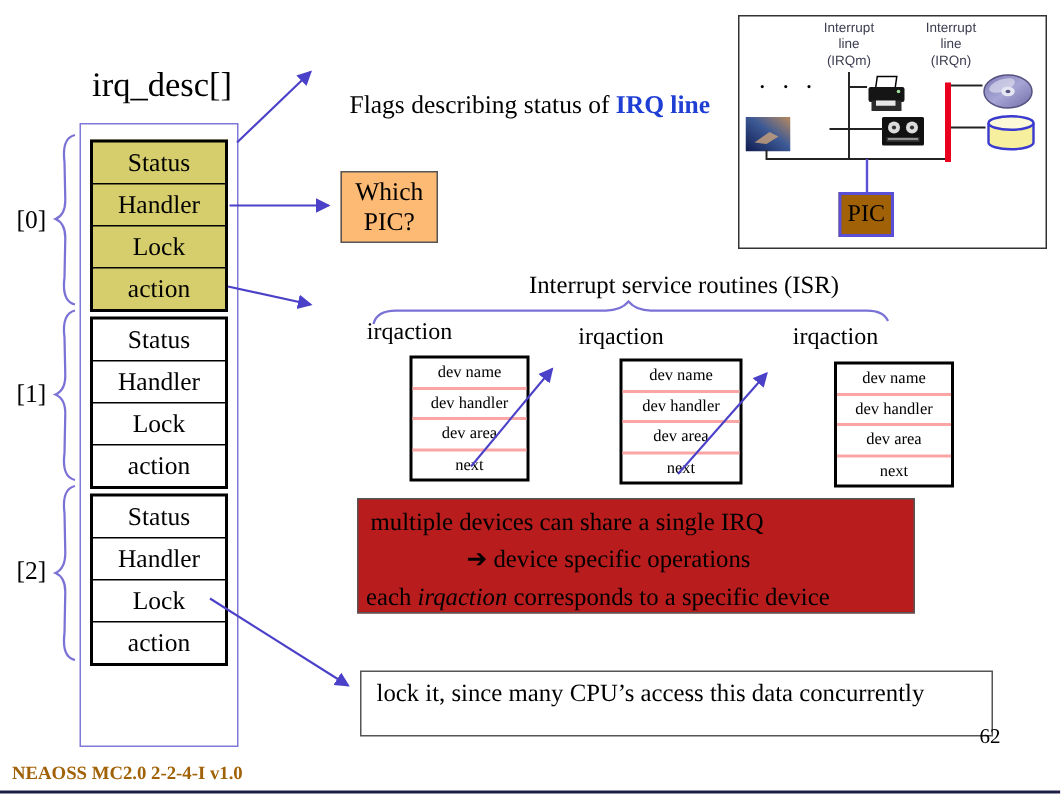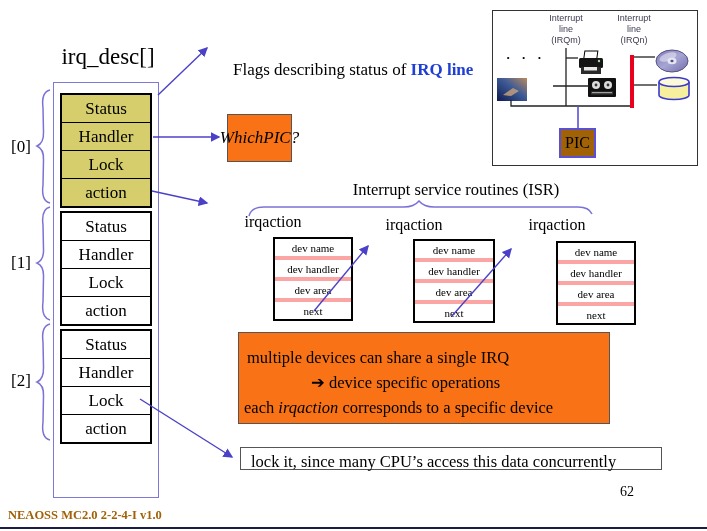--- a/index.html
+++ b/index.html
@@ -25,52 +25,52 @@
     font-size:17px; border-top:1px solid #000;
   }
   .array-cell:first-child { border-top:none; }
   .idx-label { width:30px; text-align:center; font-size:17px; }
 
   
   .flags-text { left:233px; top:32px; font-size:17px; white-space:nowrap;margin-top:28px; }
   .flags-text b { color:#1f3fd4; }
   .which-pic {
     left:227px; top:114px; width:63px; height:46px; border:1px solid #555;
-    display:flex; flex-direction:row; align-items:center; justify-content:center;
-    font-size:17px; line-height:1.2; text-align:center; background:#f97316;font-style:italic;
+    display:flex; flex-direction:column; align-items:center; justify-content:center;
+    font-size:17px; line-height:1.2; text-align:center; background:#fdba74;
   }
   .isr-heading { left:310px; top:180px; width:292px; text-align:center; font-size:16.5px; }
 
   
   .ia-title { font-size:16px; text-align:center; }
   .ia-box {
     width:80px; height:84px; border:2px solid #000; background:#fff;
     display:flex; flex-direction:column; box-sizing:border-box;margin-left:40px;
   }
   .ia-cell {
     flex:1; display:flex; align-items:center; justify-content:center;
-    font-size:11px; border-top:4px solid #fca5a5;
+    font-size:11px; border-top:2px solid #fca5a5;
   }
   .ia-cell:first-child { border-top:none; }
 
   
   .info-box {
-    left:238px; top:332px; width:372px; height:92px; border:1px solid #555;
-    font-size:16.5px; line-height:25px; background:#f97316; box-sizing:border-box; padding-top:12px;
+    left:238px; top:332px; width:372px; height:77px; border:1px solid #555;
+    font-size:16.5px; line-height:25px; background:#b91c1c; box-sizing:border-box; padding-top:2px;
   }
   .info-line1 { padding-left:8px; }
   .info-line2 { padding-left:72px; }
   .info-line3 { padding-left:5px; }
   .lock-box {
-    left:240px; top:447px; width:422px; height:23px; border:1px solid #555;
+    left:240px; top:447px; width:422px; height:44px; border:1px solid #555;
     font-size:16.5px; line-height:27px; padding-left:10px; background:#fff; box-sizing:border-box;
   }
 
   
-  .page-num { left:611px; top:484px; width:32px; text-align:center; font-size:14px; }
+  .page-num { left:635px; top:484px; width:32px; text-align:right; font-size:14px; }
   .footer-left { left:8px; top:508px; font-size:12.5px; font-weight:bold; color:#a16207; }
   .footer-center { left:231px; top:508px; font-size:12.5px; font-weight:bold; color:#141466; }
   .bottom-rule { left:0; top:527px; width:707px; height:2px; background:#1c1c44; }
 
   
   .inset-frame { left:492px; top:10px; width:206px; height:156px; border:1.5px solid #333; box-sizing:border-box; background:#fff; }
   .inset-label { width:70px; text-align:center; font-size:9px; line-height:1.2; color:#3c3c50; white-space:pre-line; font-family:Liberation Sans, sans-serif; }
   .dots { left:506px; top:50px; font-size:13px; font-weight:bold; letter-spacing:4px; }
   .pic-box {
     left:559px; top:128px; width:37px; height:30px; border:2px solid #5a50d8;

